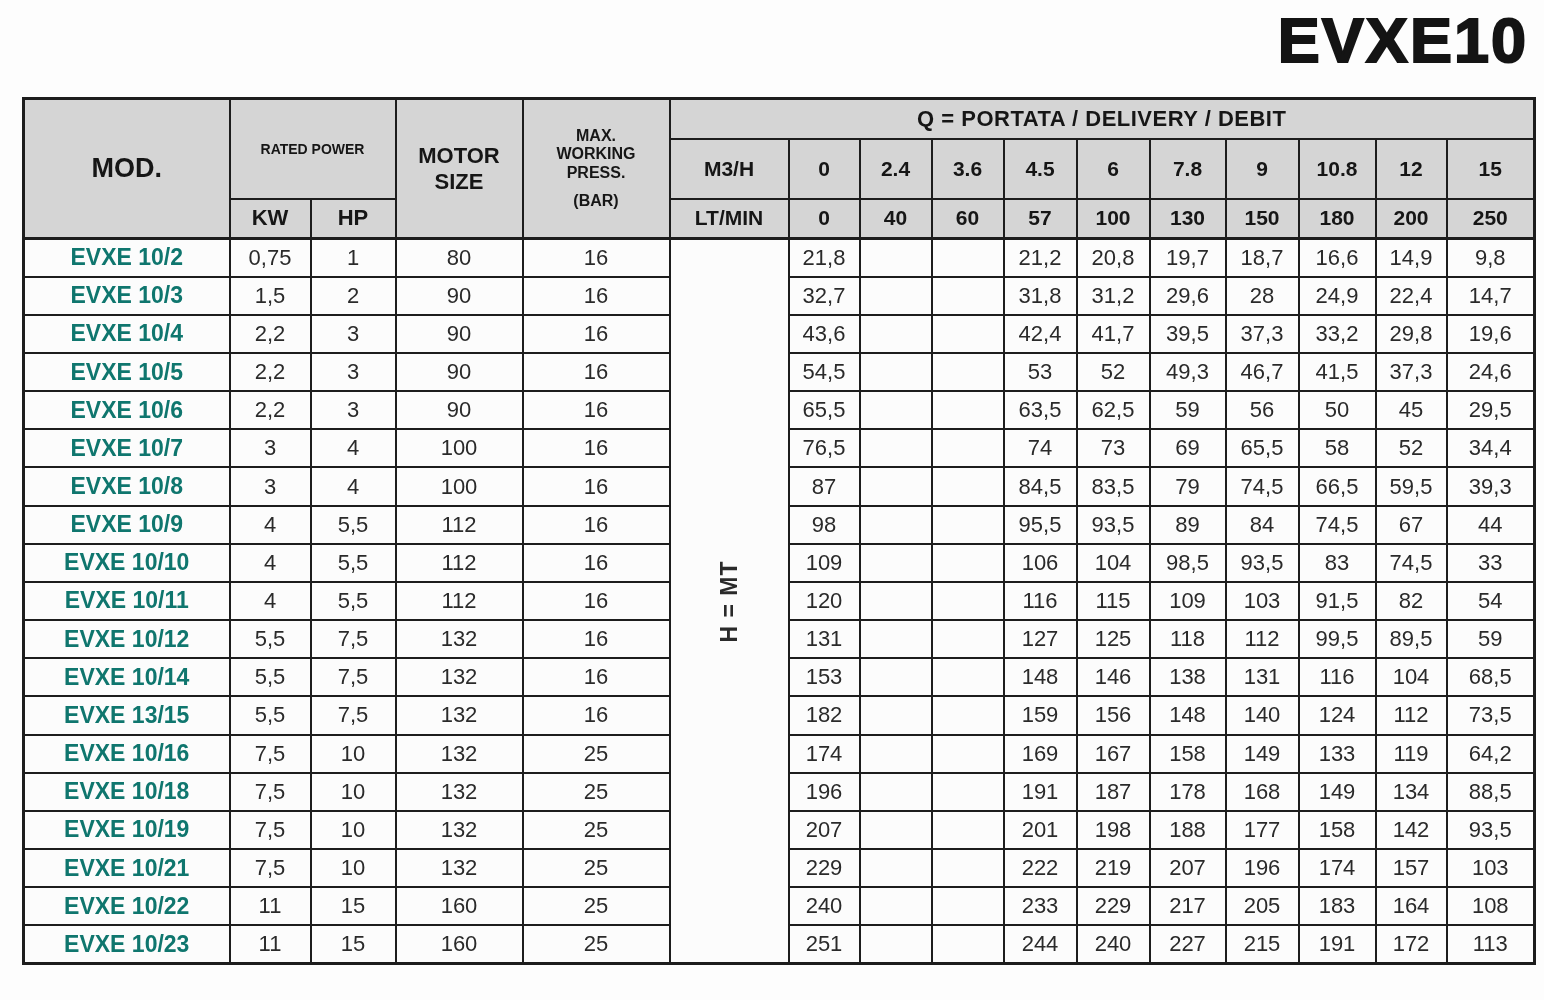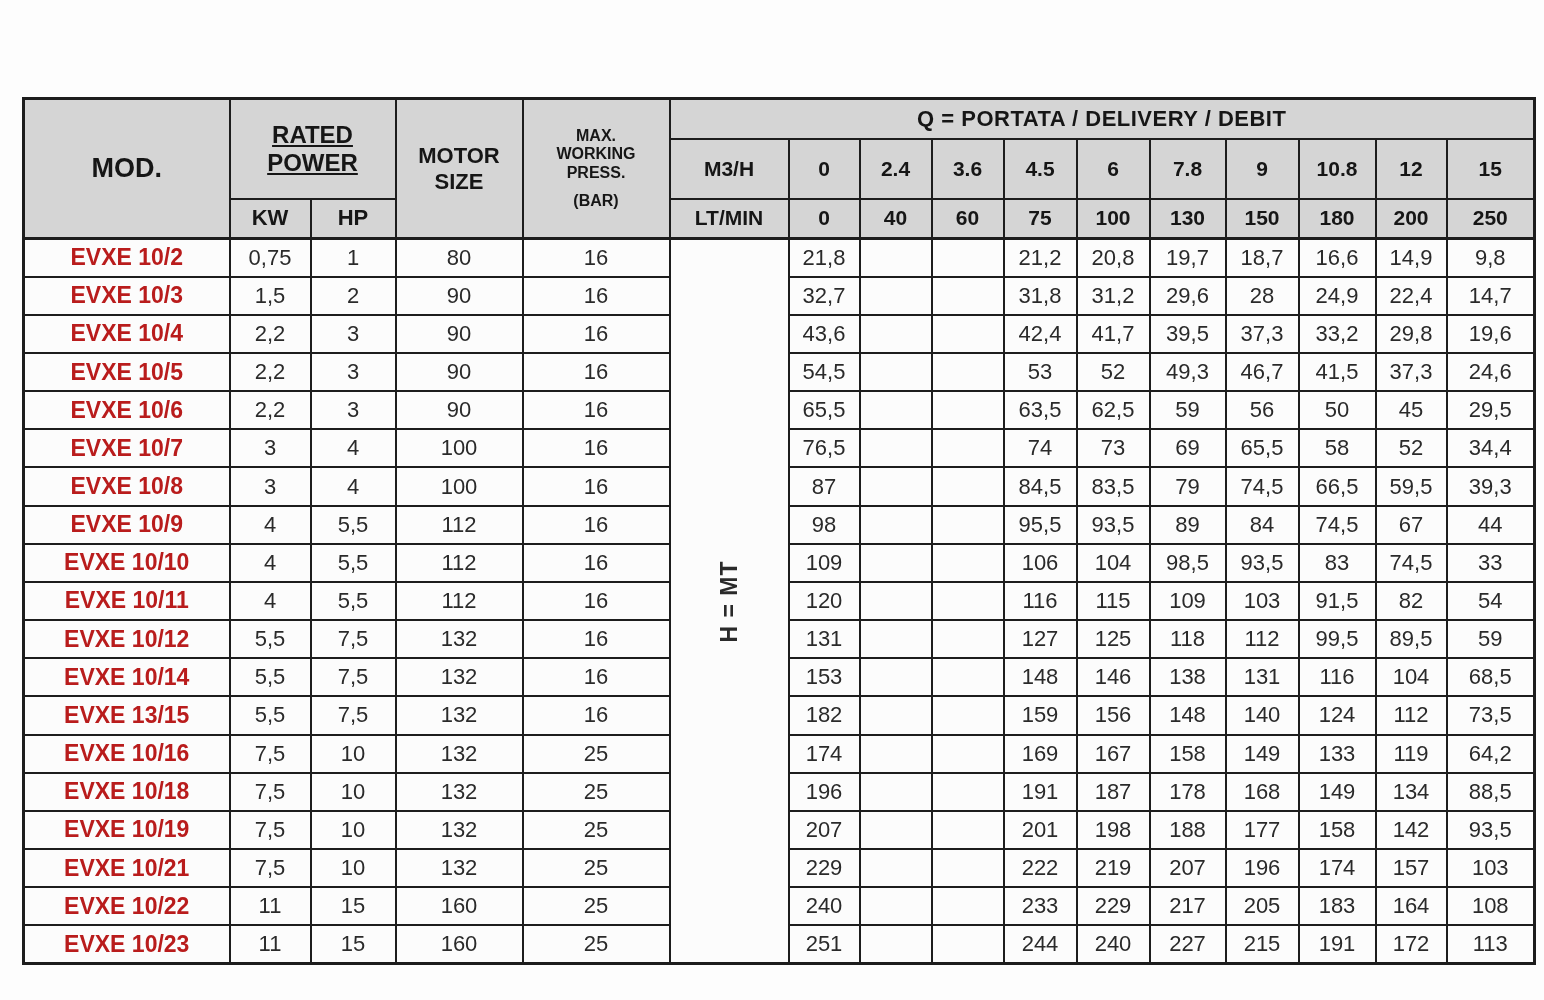--- a/index.html
+++ b/index.html
@@ -41,54 +41,55 @@
   table.spec { border:3px solid #1d1d1d; }
   thead th { background:#d5d5d5; font-weight:bold; }
   thead tr.r1 { height:40px; }
   thead tr.r2 { height:60px; }
   thead tr.r3 { height:40px; }
   thead { border-bottom:3px solid #1d1d1d; }
   tbody tr { height:38px; }
   tbody td { background:#fcfcfc; font-size:22px; color:#2a2a2a; }
 
   th.mod-h { font-size:27px; }
-  th.rated-h { font-size:24px; line-height:1.15;text-decoration:underline; }
+  th.rated-h { font-size:14px; line-height:1.15; }
   th.rated-h .wrap { width:110px; margin:0 auto; }
   th.motor-h { font-size:22px; line-height:1.15; vertical-align:top; padding-top:24px; }
   th.motor-h .wrap { width:90px; margin:0 auto; }
   th.press-h { font-size:16px; line-height:1.15; vertical-align:top; padding-top:12px; }
   th.press-h .wrap { width:112px; margin:0 auto; }
   th.press-h .bar { margin-top:10px; }
   th.kwhp { font-size:22px; }
   th.q-title { font-size:22px; border-bottom:0; letter-spacing:0.5px;margin-top:39px; }
   th.flow-label {
     text-align:left; padding-left:8px; font-size:21px;
   }
   th.qh { font-size:21px; border-top:0; }
   tr.r2 th.flow-label { border-top:2px solid #1d1d1d; }
 
   td.mod-cell {
     text-align:left; padding-left:12px;
-    font-weight:bold; font-size:23px; color:#b91c1c;
+    font-weight:bold; font-size:23px; color:#0f766e;
   }
   td.hmt-cell { background:#fcfcfc; }
   .hmt {
     transform:rotate(-90deg);
     white-space:nowrap;
     font-weight:bold;
     font-size:23px;
     letter-spacing:1px;
     color:#2a2a2a;
   }
 </style>
 </head>
 <body>
 
 <div class="page">
 
+  <div class="doc-title">EVXE10</div>
 
   <table class="spec">
     <colgroup>
       <col style="width:206px">
         <col style="width:81px">
         <col style="width:85px">
       <col style="width:127px">
         <col style="width:147px">
         <col style="width:119px">
       <col style="width:71px">
@@ -132,21 +133,21 @@
           <th class="qh">15</th>
         </tr>
       <tr class="r3" id="ltmin-row">
         <th class="kwhp">KW</th>
         <th class="kwhp">HP</th>
         <th class="flow-label">LT/MIN</th>
 
       <th class="qh">0</th>
           <th class="qh">40</th>
           <th class="qh">60</th>
-          <th class="qh">75</th>
+          <th class="qh">57</th>
           <th class="qh">100</th>
           <th class="qh">130</th>
           <th class="qh">150</th>
           <th class="qh">180</th>
           <th class="qh">200</th>
           <th class="qh">250</th>
         </tr>
     </thead>
     <tbody id="table-body">
 

